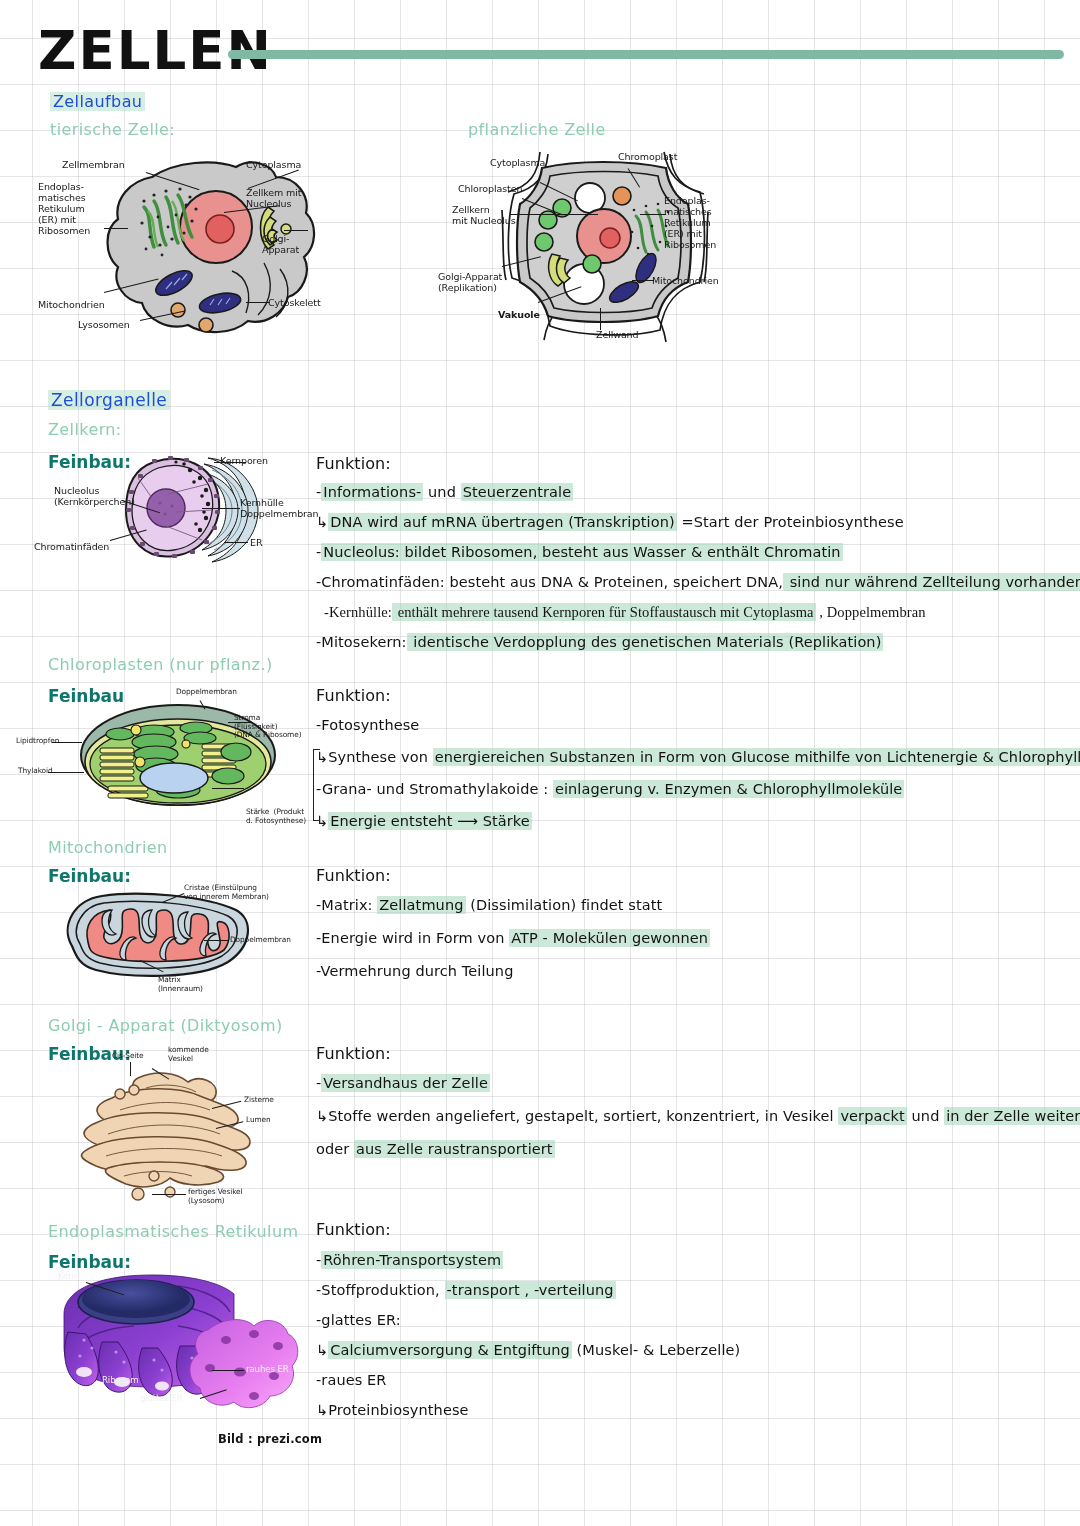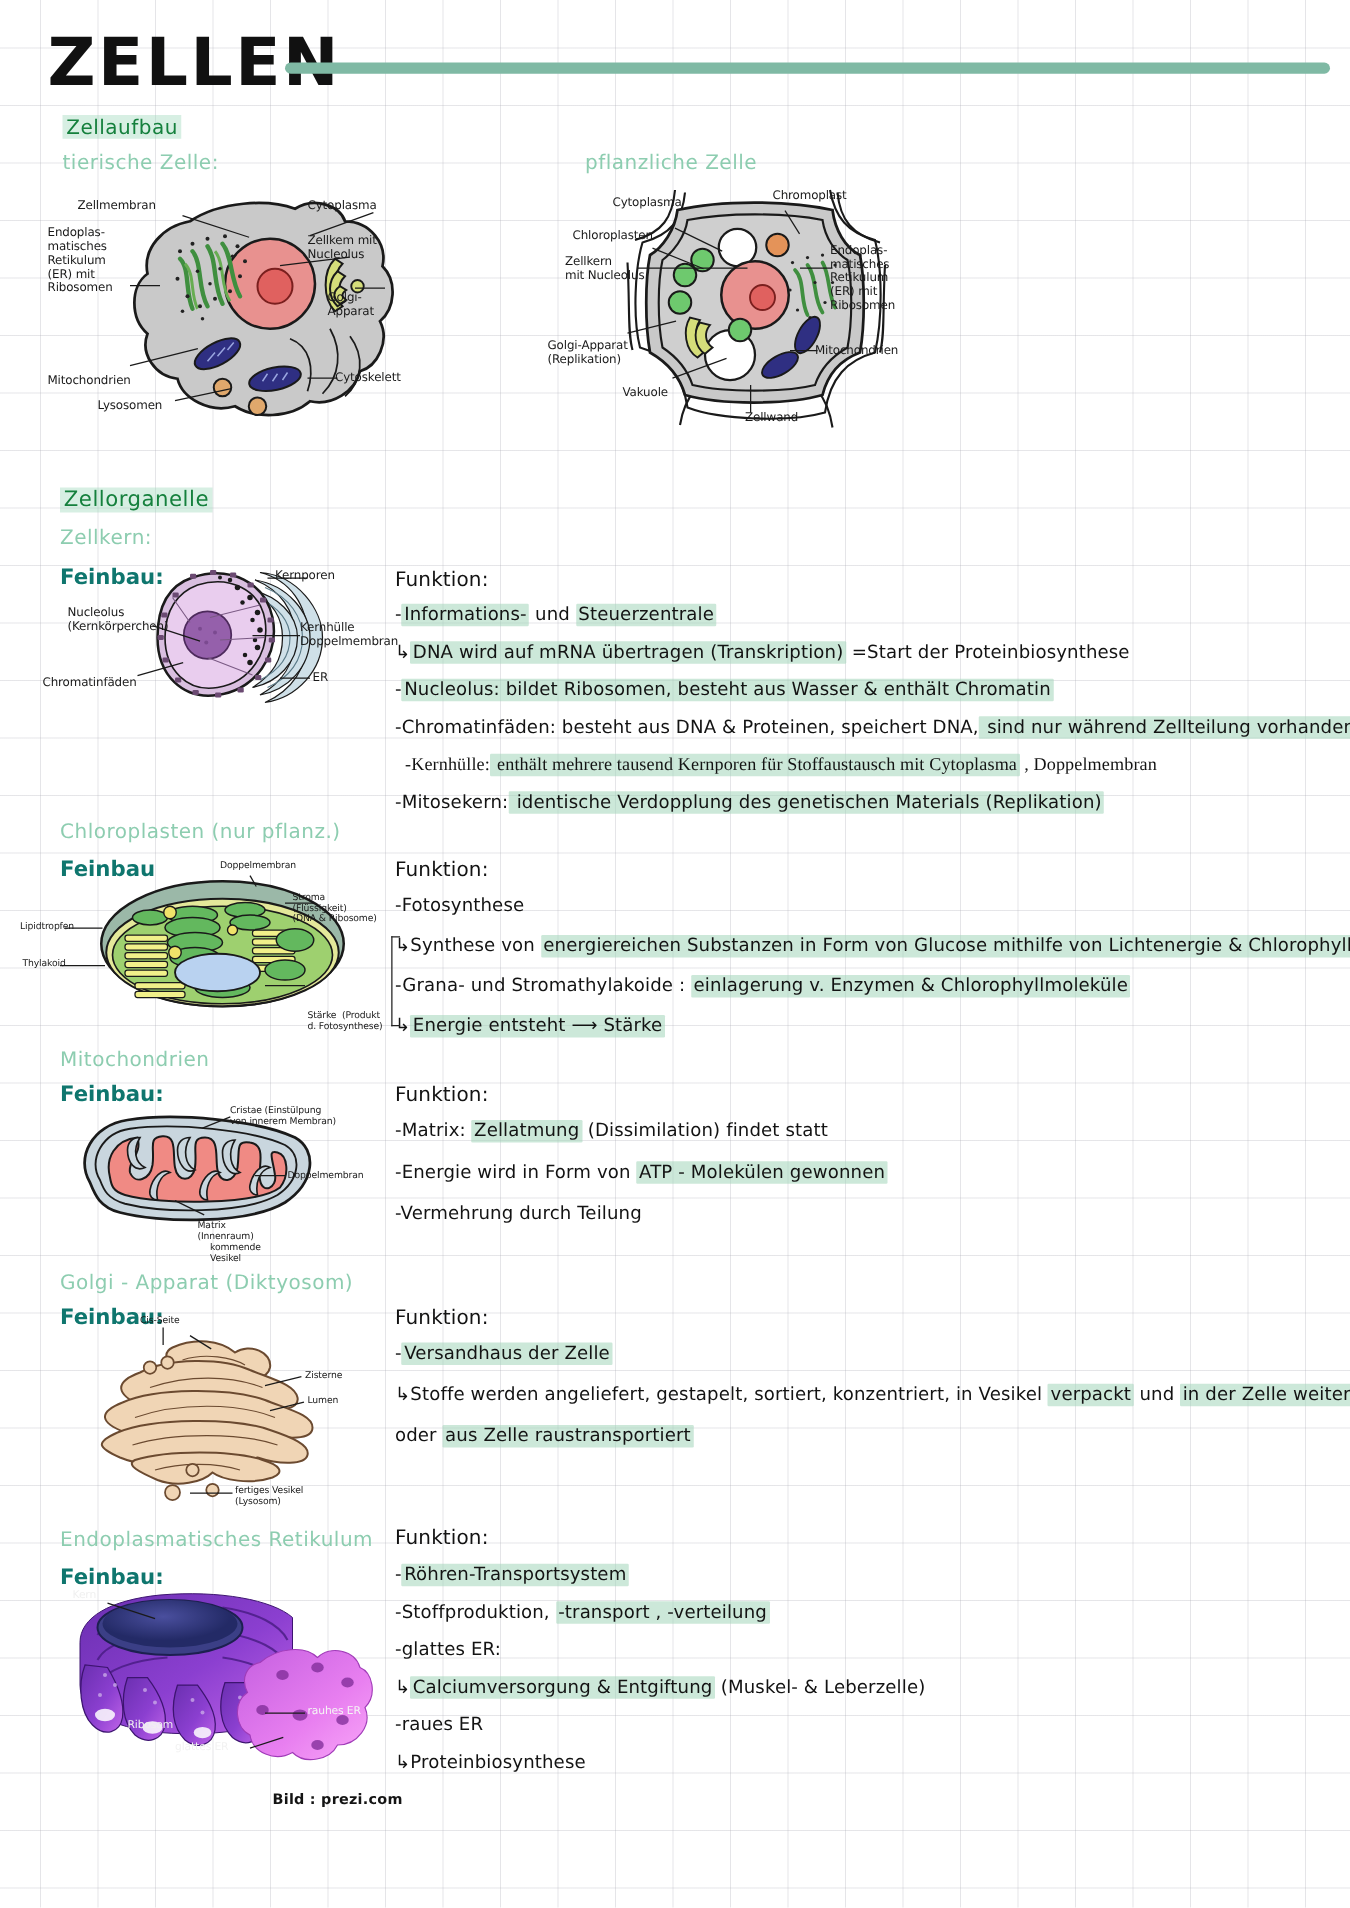--- a/index.html
+++ b/index.html
@@ -35,21 +35,21 @@
     position: absolute;
     left: 228px; top: 50px;
     width: 836px; height: 9px;
     background: #7fb9a4;
     border-radius: 5px;
   }
 
   
   .h-green {
     position: absolute;
-    color: #15803d;
+    color: #1d4ed8;
     font-size: 16px;
     letter-spacing: .4px;
     white-space: nowrap;
   }
   .h-green.hl { background: rgba(150,214,182,0.38); padding: 0 3px; }
   .h-green.pale { color: #8dcdb0; }
 
   .h-black {
     position: absolute;
     color: #0f766e;
@@ -295,21 +295,21 @@
 Ribosomen</div>
 
   <div class="leader" style="left:502px; top:266px; width:40px; transform:rotate(-14deg); transform-origin:left center;"></div>
   <div class="lbl" style="left:438px; top:272px;">Golgi-Apparat
 (Replikation)</div>
 
   <div class="leader" style="left:632px; top:280px; width:22px;"></div>
   <div class="lbl" style="left:652px; top:276px;">Mitochondrien</div>
 
   <div class="leader" style="left:538px; top:302px; width:46px; transform:rotate(-20deg); transform-origin:left center;"></div>
-  <div class="lbl" style="left:498px; top:310px;">Vakuole</div>
+  <div class="lbl" style="left:498px; top:310px;font-weight:bold;">Vakuole</div>
 
   <div class="leader v" style="left:600px; top:308px; height:22px;"></div>
   <div class="lbl" style="left:596px; top:330px;">Zellwand</div>
 
   <div class="h-green hl" style="left:48px; top:390px; font-size:17px;">Zellorganelle</div>
 
   <div class="h-green pale" style="left:48px; top:420px;">Zellkern:</div>
   <div class="h-black" style="left:48px; top:452px;">Feinbau:</div>
 
   <div class="diagram" style="left:116px; top:448px;">
@@ -559,21 +559,21 @@
           <circle cx="70" cy="126" r="6"></circle>
         <circle cx="102" cy="124" r="5"></circle>
       </g>
     </svg>
   </div>
 
   <div class="leader v" style="left:130px; top:1062px; height:14px;"></div>
   <div class="lbl tiny" style="left:112px; top:1052px;">Cis-Seite</div>
 
   <div class="leader" style="left:152px; top:1068px; width:20px; transform:rotate(32deg); transform-origin:left center;"></div>
-  <div class="lbl tiny" style="left:168px; top:994px;">kommende
+  <div class="lbl tiny" style="left:168px; top:1046px;">kommende
 Vesikel</div>
 
   <div class="leader" style="left:212px; top:1108px; width:30px; transform:rotate(-14deg); transform-origin:left center;"></div>
   <div class="lbl tiny" style="left:244px; top:1096px;">Zisterne</div>
 
   <div class="leader" style="left:216px; top:1128px; width:28px; transform:rotate(-14deg); transform-origin:left center;"></div>
   <div class="lbl tiny" style="left:246px; top:1116px;">Lumen</div>
 
   <div class="leader" style="left:152px; top:1194px; width:34px;"></div>
   <div class="lbl tiny" style="left:188px; top:1188px;">fertiges Vesikel

